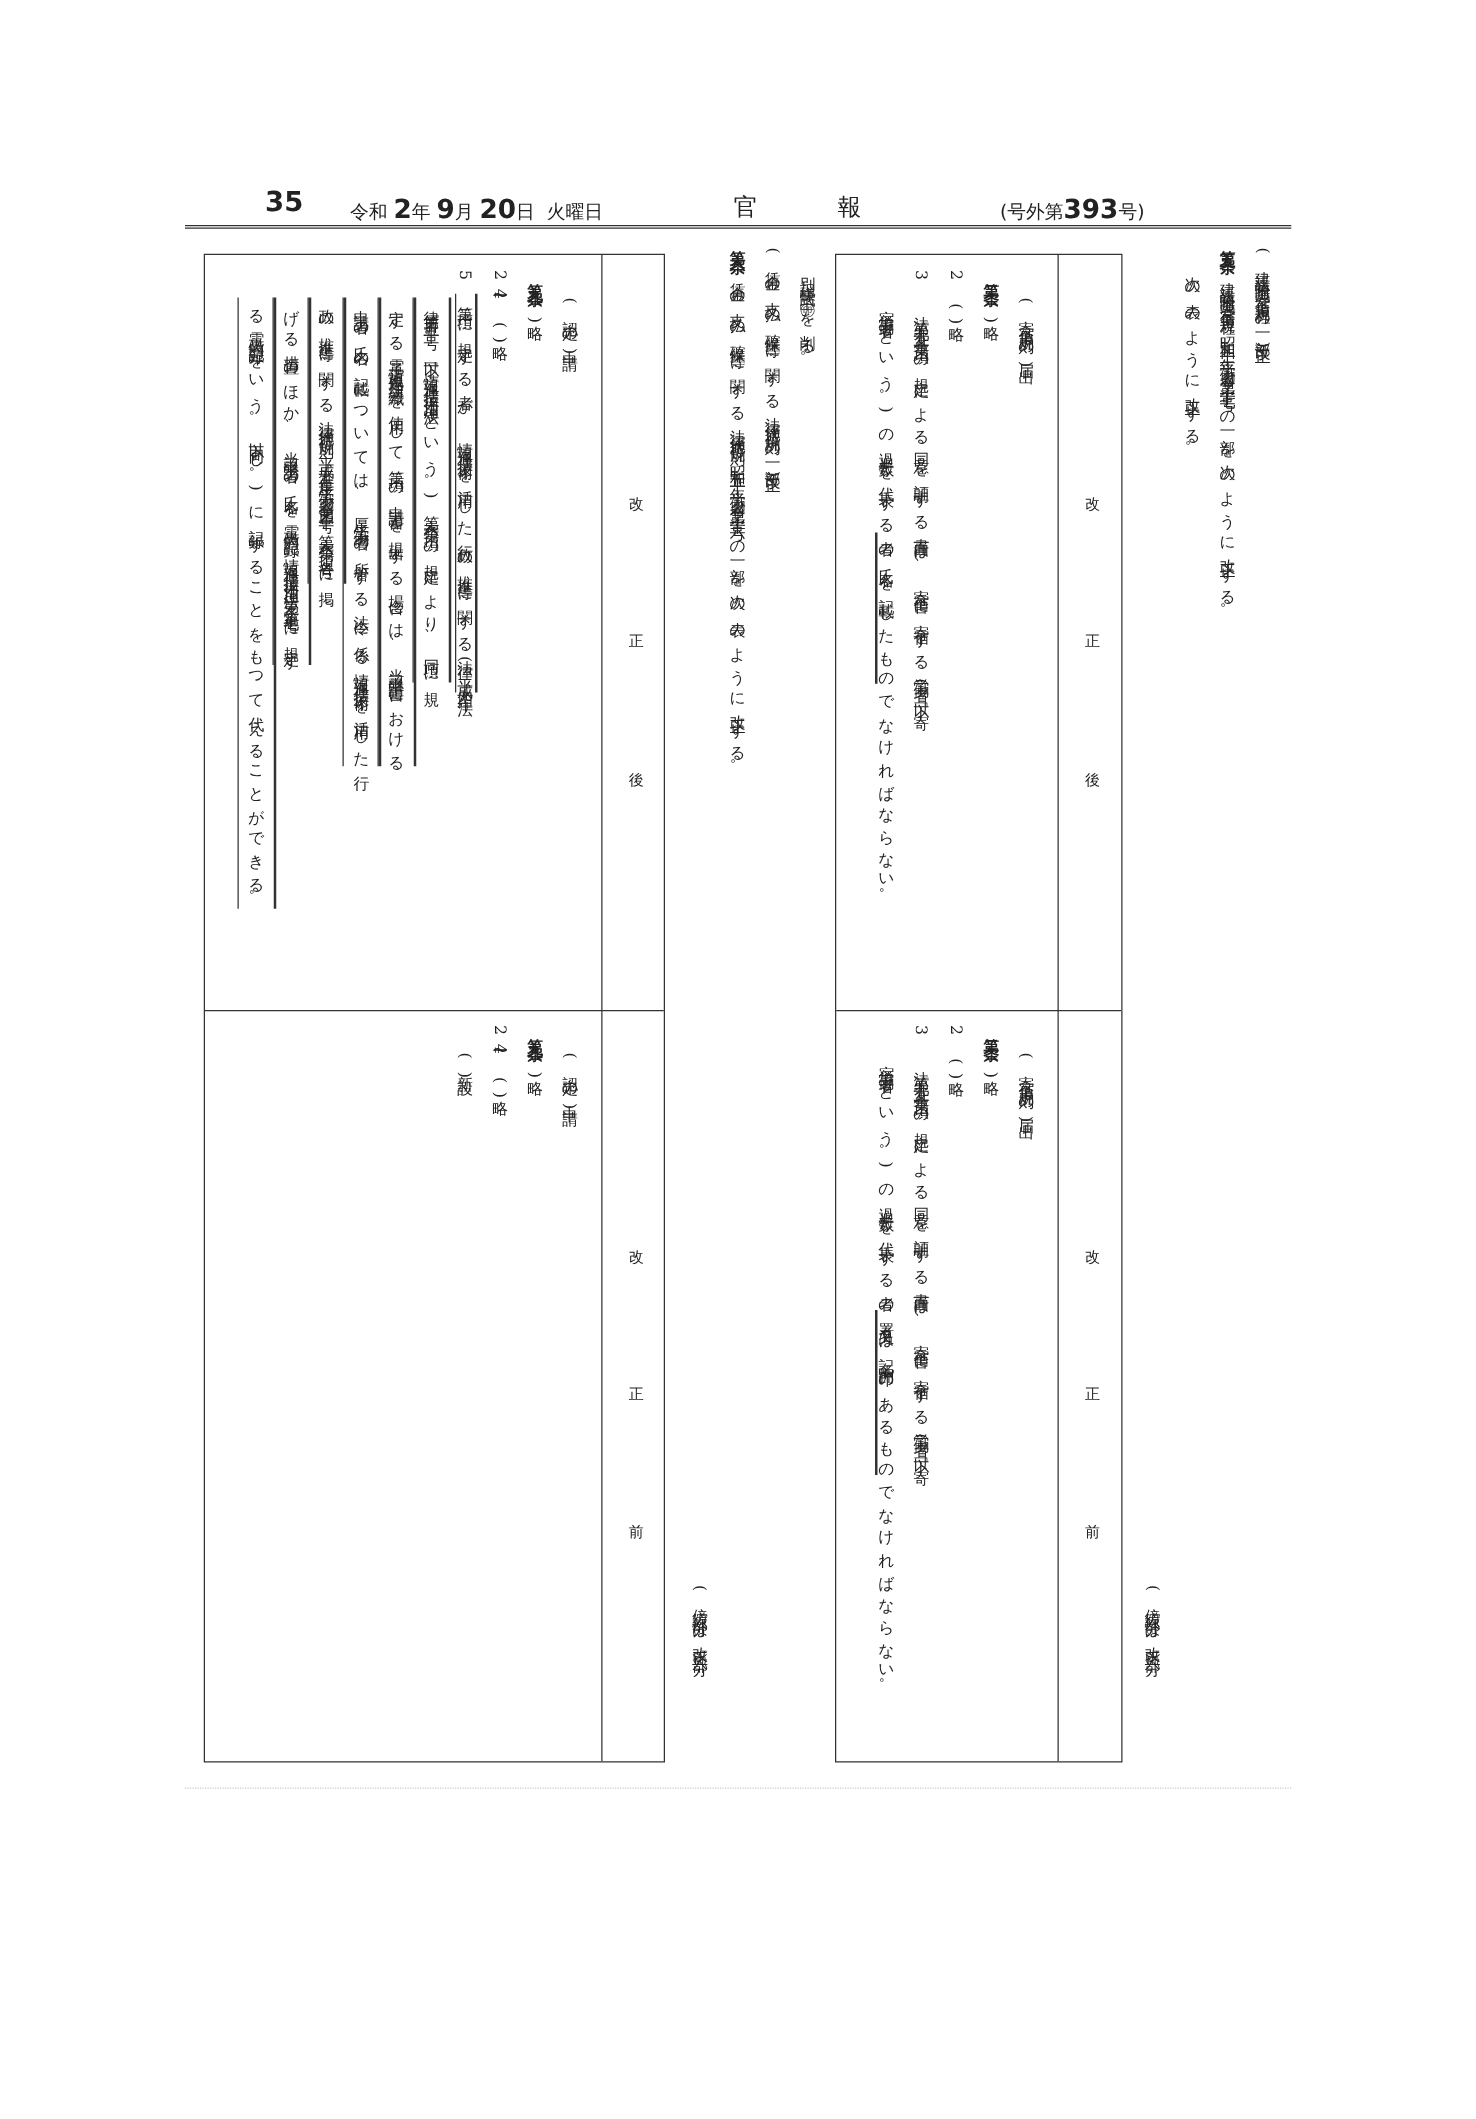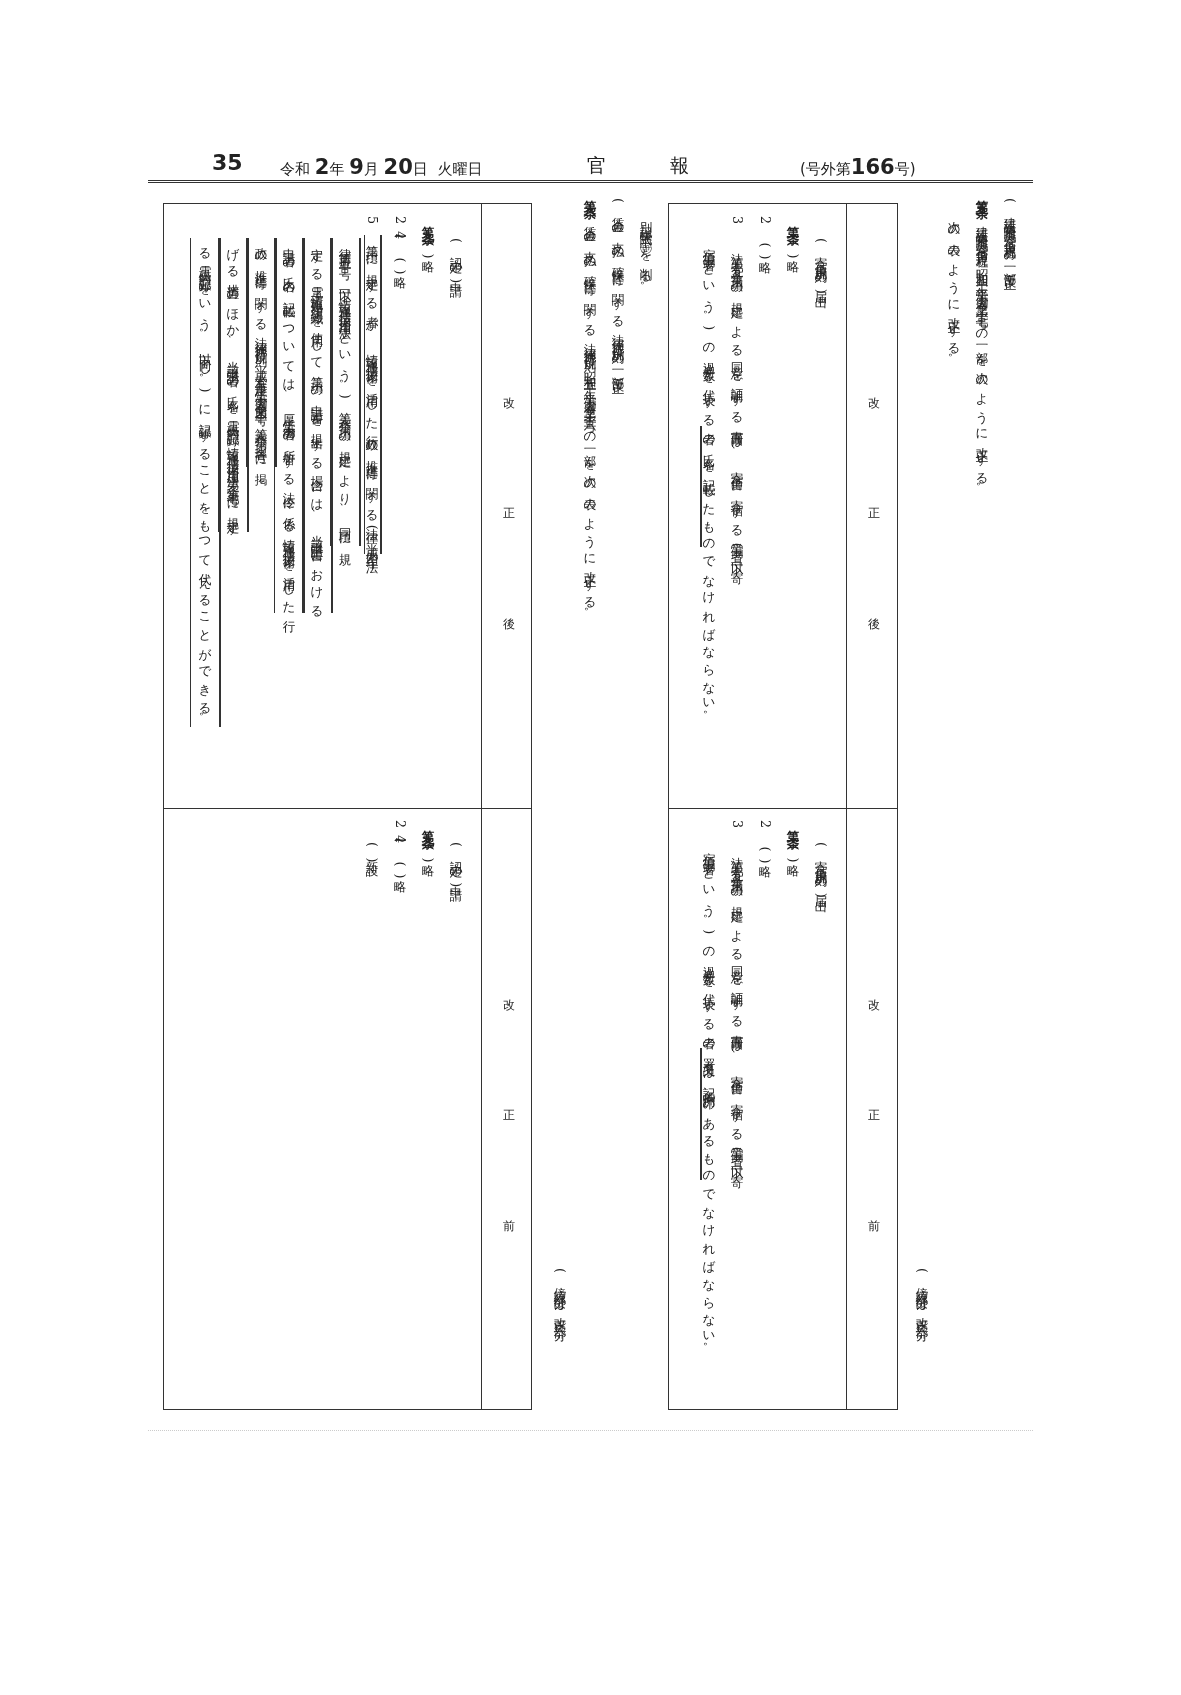--- a/index.html
+++ b/index.html
@@ -35,21 +35,21 @@
 
 <div class="outer"></div>
 <div class="page"></div>
 <div class="page-bottom-rule"></div>
 
 <div class="hdr">
   <span class="pno">35</span>
   <span class="date"><span style="position:static">令和</span> <b>2</b><span style="position:static">年</span> <b>9</b><span style="position:static">月</span> <b>20</b><span style="position:static">日</span>&nbsp;&nbsp;<span style="position:static">火曜日</span></span>
   <span class="t1">官</span>
   <span class="t2">報</span>
-  <span class="issue"><span style="position:static">(号外第</span><b>166</b><span style="position:static">号)</span></span>
+  <span class="issue"><span style="position:static">(号外第</span><b>393</b><span style="position:static">号)</span></span>
 </div>
 <div class="hdr-rule"></div>
 
 <div class="v" style="left:996px; top:198px;">(建設業附属寄宿舎規程の一部改正)</div>
 <div class="v" style="left:968px; top:190px;"><span class="bold">第五条</span>&nbsp;&nbsp;<span>建設業附属寄宿舎規程(昭和四十二年労働省令第二十七号)の一部を次のように改正する。</span></div>
 <div class="v" style="left:940px; top:212px;">次の表のように改正する。</div>
 <div class="v" style="left:908px; top:1268px;">(傍線部分は改正部分)</div>
 
 <div class="tbl" style="left:668px; top:203px; width:230px; height:1207px;">
   <div class="hcol" style="left:177px;"></div>

